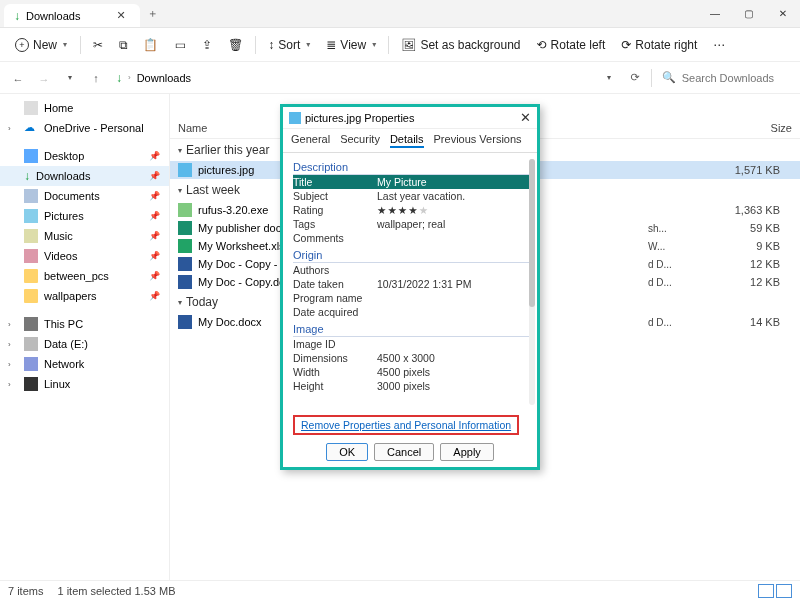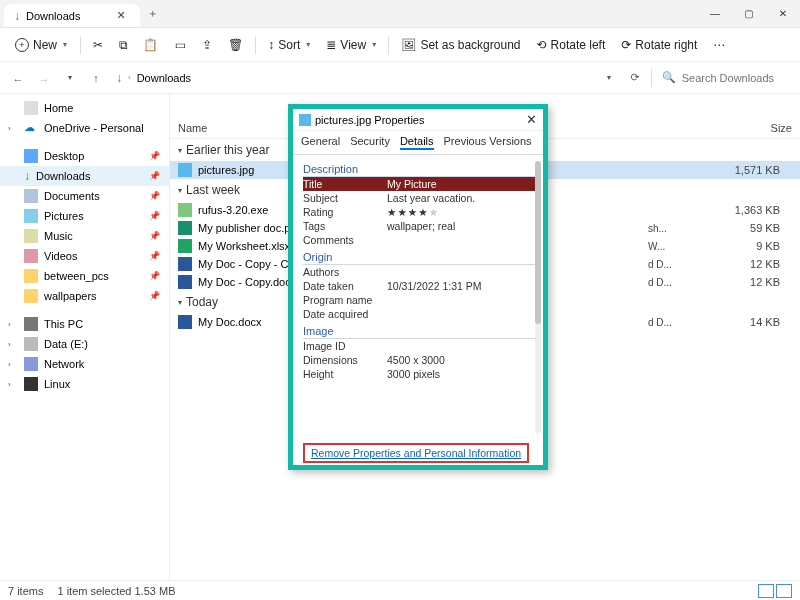--- a/index.html
+++ b/index.html
@@ -60,34 +60,34 @@
 .filelist .fname { flex: 1; white-space: nowrap; overflow: hidden; text-overflow: ellipsis; }
 .filelist .fsize { width: 64px; text-align: right; color: #444; padding-right: 12px; }
 .datecol { width: 80px; color: #444; white-space: nowrap; overflow: hidden; text-overflow: ellipsis; font-size: 10px; }
 
 
 .statusbar { position: absolute; bottom: 0; left: 0; right: 0; height: 20px; border-top: 1px solid #eee; display: flex; align-items: center; padding: 0 8px; font-size: 11px; color: #444; background: #fff; gap: 14px; }
 .viewicons { margin-left: auto; display: flex; gap: 2px; }
 .viewicons div { width: 16px; height: 14px; border: 1px solid #4a90d9; }
 
 
-.dialog { position: absolute; left: 288px; top: 104px; width: 260px; height: 366px; background: #fff; border: 5px solid #14b8a6; box-shadow: 3px 3px 8px rgba(0,0,0,.25); display: flex; flex-direction: column; }
+.dialog { position: absolute; left: 280px; top: 104px; width: 260px; height: 366px; background: #fff; border: 3px solid #14b8a6; box-shadow: 3px 3px 8px rgba(0,0,0,.25); display: flex; flex-direction: column; }
 .dlg-title { height: 22px; display: flex; align-items: center; padding: 0 6px; background: #fff; border-bottom: 1px solid #eee; font-size: 11px; }
 .dlg-title .x { margin-left: auto; cursor: pointer; font-size: 13px; color: #333; }
 .dlg-tabs { display: flex; gap: 10px; padding: 4px 8px; border-bottom: 1px solid #ddd; font-size: 11px; }
 .dlg-tabs div { cursor: pointer; color: #333; }
 .dlg-tabs .active { color: #000; border-bottom: 2px solid #0078d4; padding-bottom: 1px; }
 .dlg-body { flex: 1; padding: 4px 6px 4px 10px; overflow: hidden; position: relative; }
 .prop-hdr { display: flex; font-size: 11px; color: #333; padding: 2px 0; }
 .prop-hdr .pk { width: 84px; }
 .section { color: #2a5db0; font-size: 11px; padding: 2px 0 1px 0; border-bottom: 1px solid #cfd8e8; margin-top: 2px; }
 .prow { display: flex; font-size: 10.5px; padding: 1px 0; }
 .prow .pk { width: 84px; color: #333; }
 .prow .pv { flex: 1; color: #333; }
-.prow.sel { background: #7f1d1d; color: #fff; }
+.prow.sel { background: #0f766e; color: #fff; }
 .prow.sel .pk, .prow.sel .pv { color: #fff; }
 .stars { color: #f2c200; letter-spacing: 1px; }
 .stars .empty { color: #ccc; }
 .dlg-scroll { position: absolute; right: 2px; top: 6px; bottom: 6px; width: 6px; background: #eee; border-radius: 3px; }
 .dlg-scroll .thumb { position: absolute; left: 0; right: 0; top: 0; height: 60%; background: #c5c5c5; border-radius: 3px; }
 
 .remove-link { display:block; margin: 4px 8px 2px 10px; color: #0a64c2; text-decoration: underline; font-size: 10.5px; border: 2px solid #d33; padding: 2px 6px; width: fit-content; }
 .dlg-btns { display: flex; gap: 6px; justify-content: center; padding: 6px 8px; }
 .dlg-btns button { font-size: 11px; padding: 2px 12px; border: 1px solid #999; background: #fafafa; border-radius: 2px; cursor: pointer; }
 .dlg-btns button.primary { border-color: #3a8bd8; }
@@ -400,22 +400,31 @@
     <div class="section">Image</div>
     <div class="prow">
         <span class="pk">Image ID</span>
         <span class="pv"></span>
       </div>
     <div class="prow">
         <span class="pk">Dimensions</span>
         <span class="pv">4500 x 3000</span>
       </div>
     <div class="prow">
+        <span class="pk">Width</span>
+        <span class="pv">4500 pixels</span>
+      </div>
+    <div class="prow">
         <span class="pk">Height</span>
         <span class="pv">3000 pixels</span>
       </div>
 
     <div class="dlg-scroll">
         <div class="thumb"></div>
       </div>
   </div>
   <a class="remove-link">Remove Properties and Personal Information</a>
+  <div class="dlg-btns">
+    <button class="primary">OK</button>
+    <button>Cancel</button>
+    <button>Apply</button>
+  </div>
 </div>
 
 </body></html>

